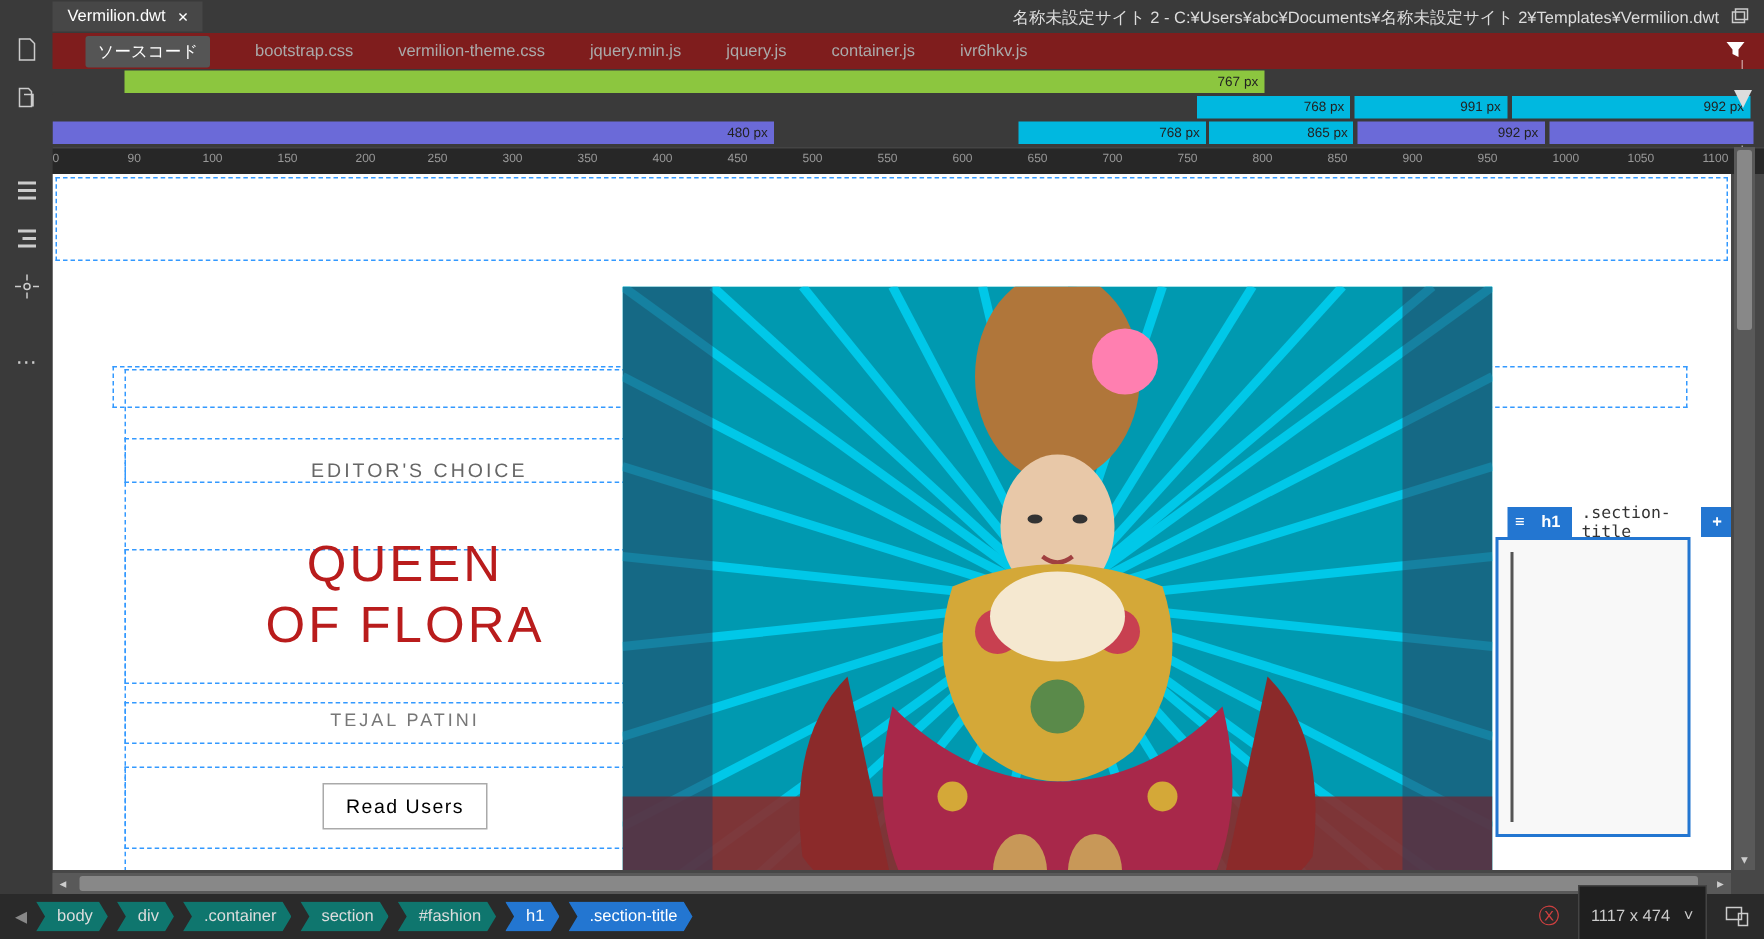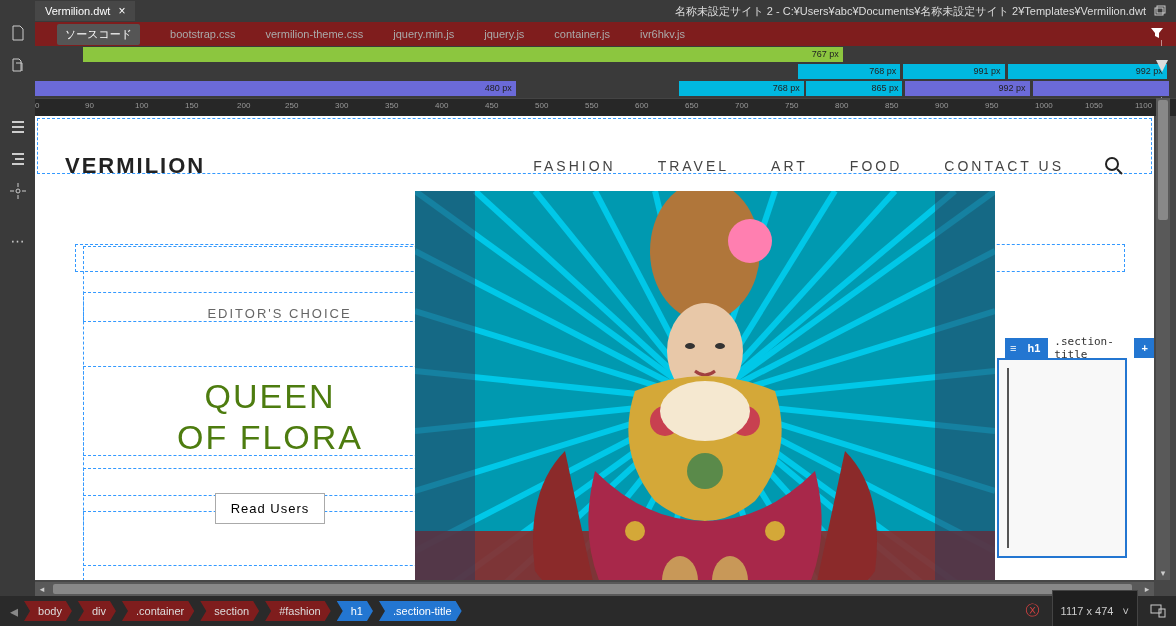--- a/index.html
+++ b/index.html
@@ -52,36 +52,36 @@
 .nav { margin-left: auto; display: flex; gap: 42px; font-size: 14px; letter-spacing: 3px; color: #444; }
 .search-icon { margin-left: 40px; font-size: 18px; font-weight: bold; }
 
 
 .hero-img { position: absolute; left: 380px; top: 75px; width: 580px; height: 420px; overflow:hidden; }
 .hero-bg { width:100%; height:100%; background: #00b5c7; position:relative; }
 
 
 .content-col { position: absolute; left: 50px; top: 130px; width: 370px; }
 .eyebrow { font-size: 13px; letter-spacing: 2px; color: #666; text-align: center; margin-top: 60px; margin-left: 19px; }
-.headline { font-size: 34px; text-align: center; color: #4d7c0f; margin-top: 55px; line-height: 1.2; letter-spacing: 2px; font-weight: 400; }
+.headline { font-size: 34px; text-align: center; color: #b91c1c; margin-top: 35px; line-height: 1.2; letter-spacing: 2px; font-weight: 400; }
 .author { font-size: 12px; letter-spacing: 2px; color: #777; text-align: center; margin-top: 35px; }
 .readmore { display: block; margin: 35px auto 0; padding: 7px 15px; border: 1px solid #aaa; background: #fff; font-size: 13px; letter-spacing: 1px; }
 
 
 .el-tag { position: absolute; left: 970px; top: 222px; background: #2376d1; color: #fff; font-size: 11px; display: flex; align-items: center; height: 20px; }
 .el-tag .bars { padding: 0 5px; }
 .el-tag .lbl { padding: 0 6px; font-weight: bold; }
 .el-tag .cls { background: #fff; color: #333; padding: 2px 6px; margin: 2px; font-family: monospace; font-size: 11px; }
 .el-tag .plus { padding: 0 6px; font-weight: bold; }
 .sel-box { position: absolute; left: 962px; top: 242px; width: 130px; height: 200px; border: 2px solid #2376d1; background: #f8f8f8; }
 .sel-box .inner-line { position: absolute; left: 8px; top: 8px; bottom: 8px; border-left: 2px solid #555; }
 
 
 .status-bar { position: absolute; left: 0; right: 0; bottom: 0; height: 30px; background: #2a2a2a; display: flex; align-items: center; padding: 0 10px; gap: 6px; }
-.crumb { background: #7f1d1d; color: #ddd; font-size: 11px; padding: 4px 10px 4px 14px; position: relative; clip-path: polygon(0 0, calc(100% - 6px) 0, 100% 50%, calc(100% - 6px) 100%, 0 100%, 6px 50%); }
+.crumb { background: #0f766e; color: #ddd; font-size: 11px; padding: 4px 10px 4px 14px; position: relative; clip-path: polygon(0 0, calc(100% - 6px) 0, 100% 50%, calc(100% - 6px) 100%, 0 100%, 6px 50%); }
 .crumb.sel { background: #2376d1; color: #fff; }
 .status-right { margin-left: auto; display: flex; align-items: center; gap: 12px; }
 .close-x { color: #d04040; font-size: 14px; }
 .dims { background: #1f1f1f; color: #ccc; padding: 14px 8px; font-size: 11px; border:1px solid #444;}
 
 .drop-marker { position:absolute; right: 6px; top: 58px; color:#fff; font-size:12px; }
 .drop-line { position: absolute; right: 14px; top: 40px; width: 1px; height: 60px; background: rgba(255,255,255,0.5); }
 
 svg { display: block; }
 </style>
@@ -204,36 +204,20 @@
     <div class="page">
 
       <div class="outline" style="left:2px;top:2px;right:2px;height:56px;"></div>
       <div class="outline" style="left:40px;top:128px;width:1050px;height:28px;"></div>
       <div class="outline" style="left:48px;top:130px;width:370px;height:340px;"></div>
       <div class="outline" style="left:48px;top:176px;width:370px;height:30px;"></div>
       <div class="outline" style="left:48px;top:250px;width:370px;height:90px;"></div>
       <div class="outline" style="left:48px;top:352px;width:370px;height:28px;"></div>
       <div class="outline" style="left:48px;top:395px;width:370px;height:55px;"></div>
 
-      <div class="site-header">
-        <div class="logo">VERMILION</div>
-        <div class="nav">
-          <span>FASHION</span>
-          <span>TRAVEL</span>
-          <span>ART</span>
-          <span>FOOD</span>
-          <span>CONTACT US</span>
-        </div>
-        <span class="search-icon">
-          <svg width="20" height="20" viewBox="0 0 20 20">
-              <circle cx="8" cy="8" r="6" fill="none" stroke="#222" stroke-width="2"></circle>
-              <path d="M13 13l5 5" stroke="#222" stroke-width="2"></path>
-            </svg>
-        </span>
-      </div>
 
       <div class="hero-img">
         <div class="hero-bg">
           <svg width="580" height="420" viewBox="0 0 580 420">
             <rect width="580" height="420" fill="#0099b0"></rect>
             <g stroke="#00c8e8" stroke-width="6">
               <line x1="290" y1="210" x2="0" y2="0"></line>
                 <line x1="290" y1="210" x2="60" y2="0"></line>
                 <line x1="290" y1="210" x2="120" y2="0"></line>
                 <line x1="290" y1="210" x2="180" y2="0"></line>
@@ -294,20 +278,21 @@
           </svg>
         </div>
       </div>
 
       <div class="content-col">
         <div class="eyebrow">EDITOR'S CHOICE</div>
         <h1 class="headline">
           <span>QUEEN</span><br>
           <span>OF FLORA</span>
         </h1>
+        <div class="author">TEJAL PATINI</div>
         <button class="readmore">Read Users</button>
       </div>
 
       <div class="el-tag">
         <span class="bars">≡</span>
         <span class="lbl">h1</span>
         <span class="cls">.section-title</span>
         <span class="plus">+</span>
       </div>
       <div class="sel-box">

